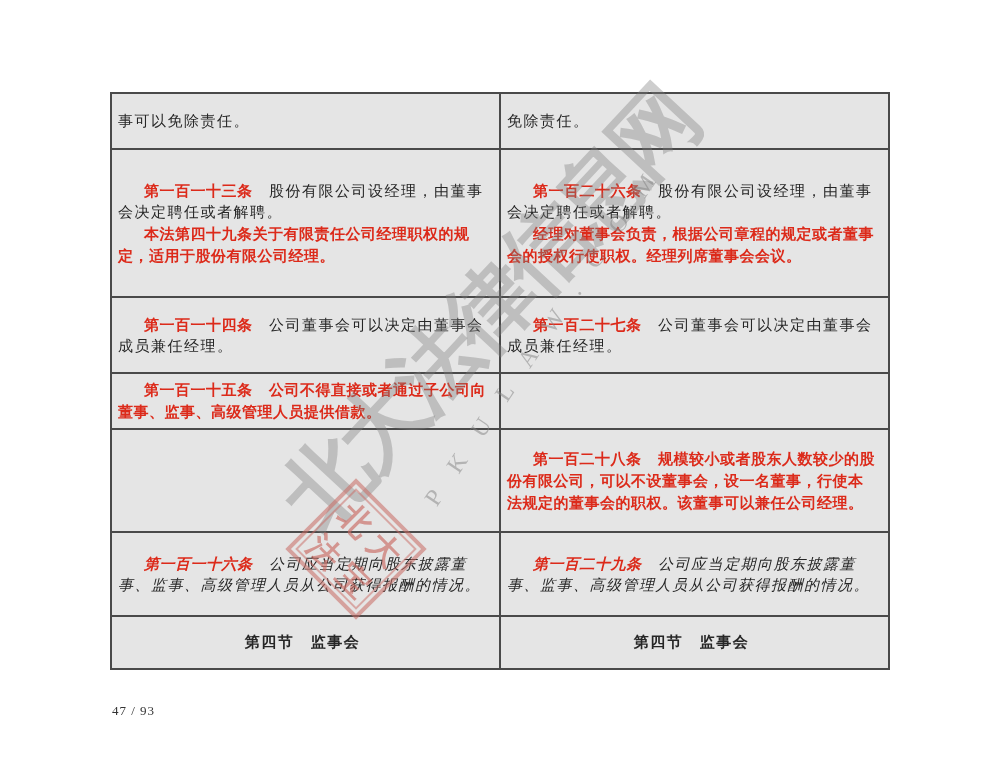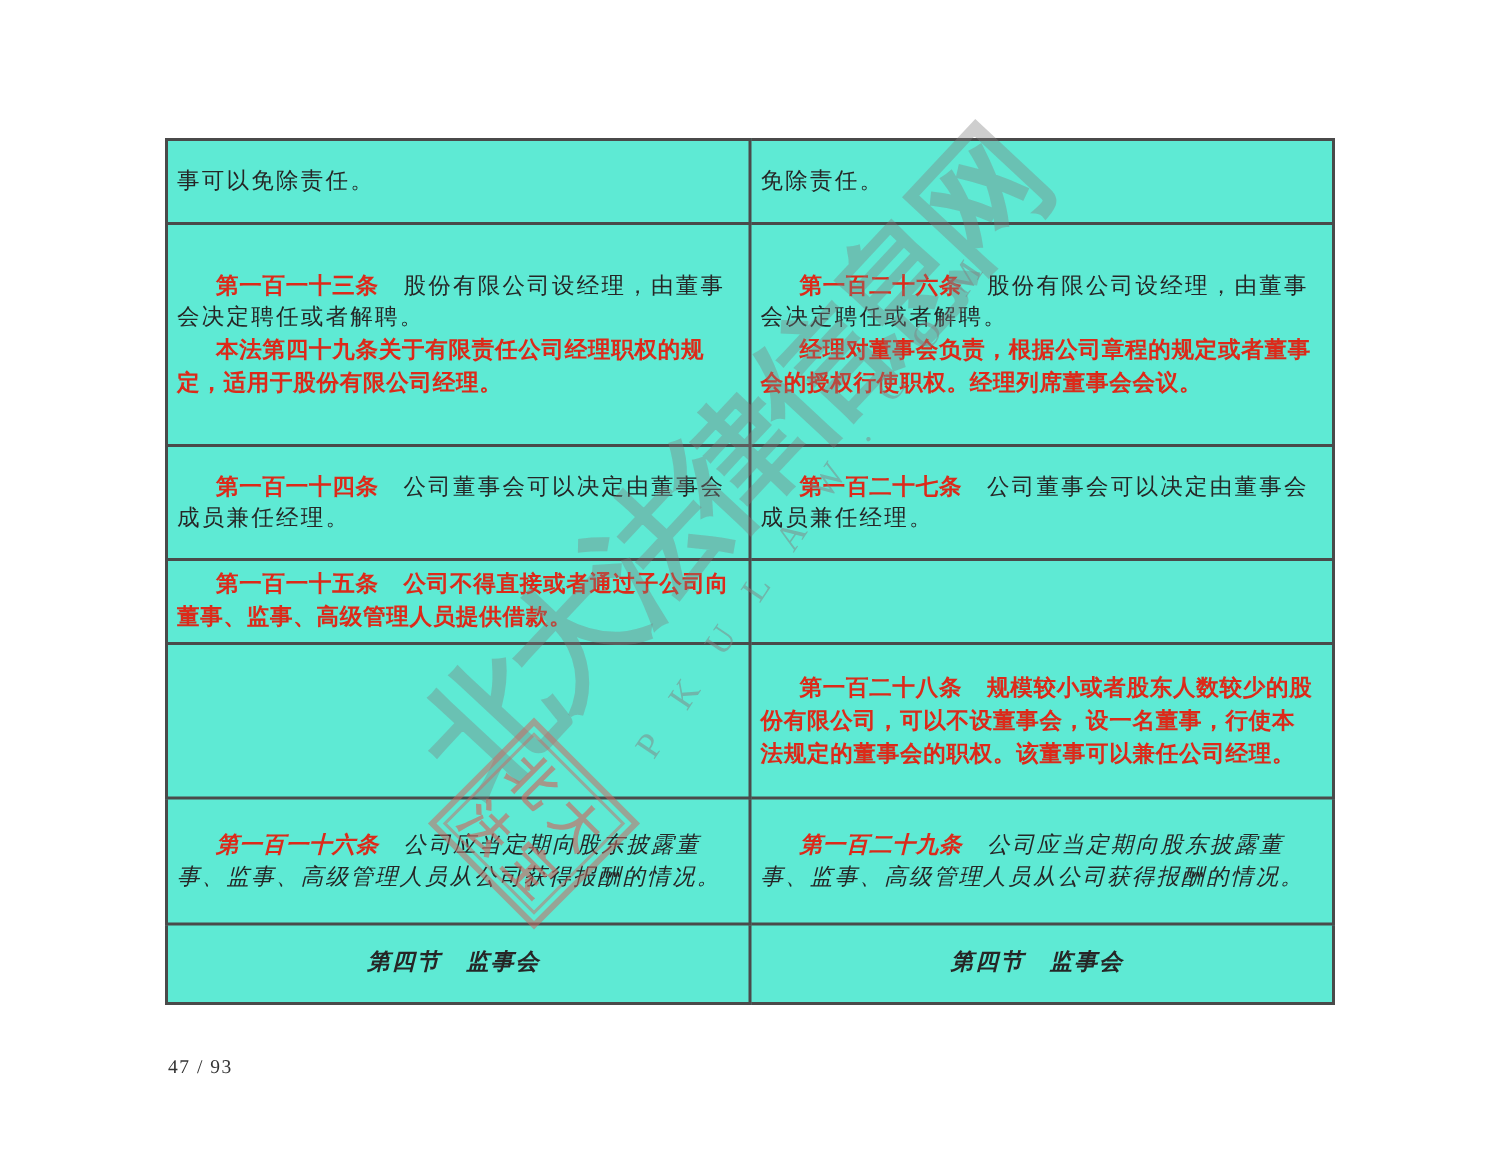--- a/index.html
+++ b/index.html
@@ -12,21 +12,21 @@
     width:1000px;height:772px;
     background:#ffffff;
     overflow:hidden;
     position:relative;
     font-family:"Liberation Serif","DejaVu Serif",serif;
   }
   .page{position:absolute;inset:0;}
   table.cmp{
     position:absolute;left:110px;top:92px;width:780px;
     border-collapse:collapse;table-layout:fixed;
-    background:#5eead4;
+    background:#e5e5e5;
   }
   table.cmp td{
     width:50%;
     border:2px solid var(--border);
     vertical-align:middle;
     padding:0 12px 0 6px;
     overflow:hidden;
   }
   .para{
     font-size:15px;line-height:21px;
@@ -36,21 +36,20 @@
   .para.indent{text-indent:26px;}
   .para.center{text-align:center;text-indent:0;}
   .seg-k{
     color:var(--ink);
     letter-spacing:1.5px;
   }
   .seg-kb{
     color:var(--ink);
     font-weight:bold;
     letter-spacing:1.5px;
-    font-style:italic;
   }
   .seg-r{
     color:var(--red);
     font-family:"Liberation Sans","DejaVu Sans",sans-serif;
     font-weight:bold;
     letter-spacing:0.5px;
   }
   .gap{margin-left:1.1em;}
   .page-number{
     position:absolute;left:112px;top:703px;

